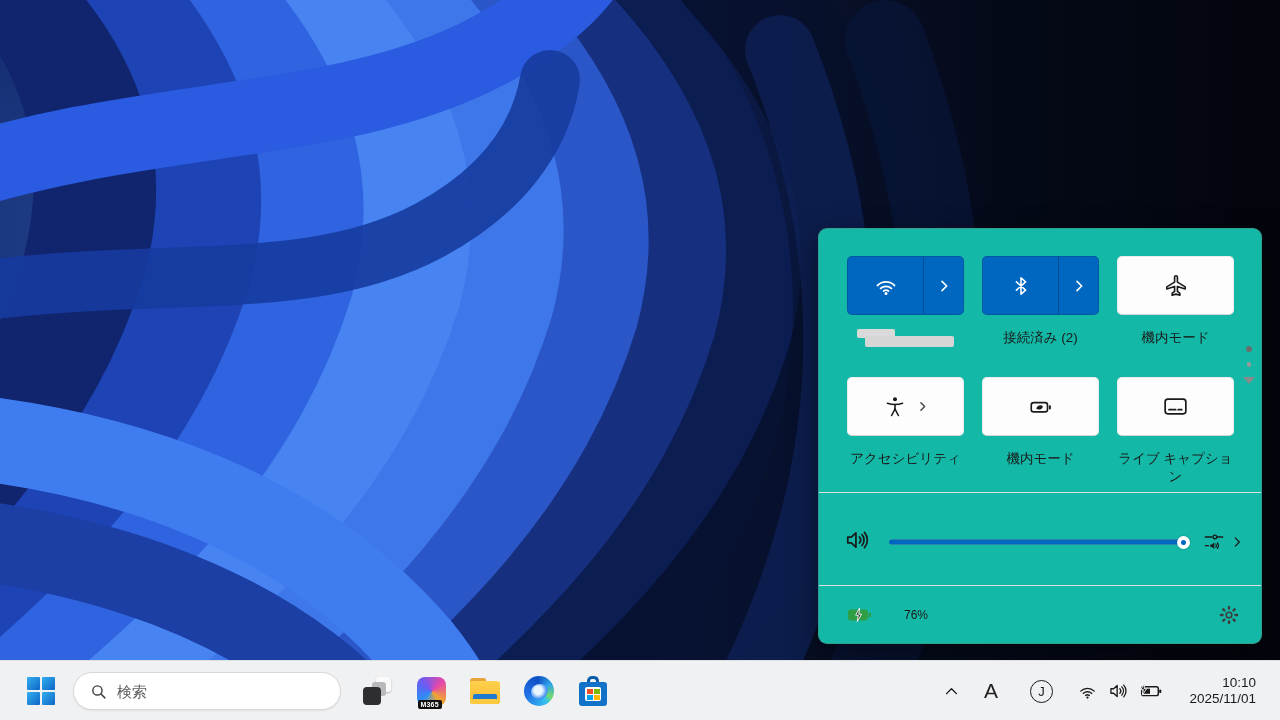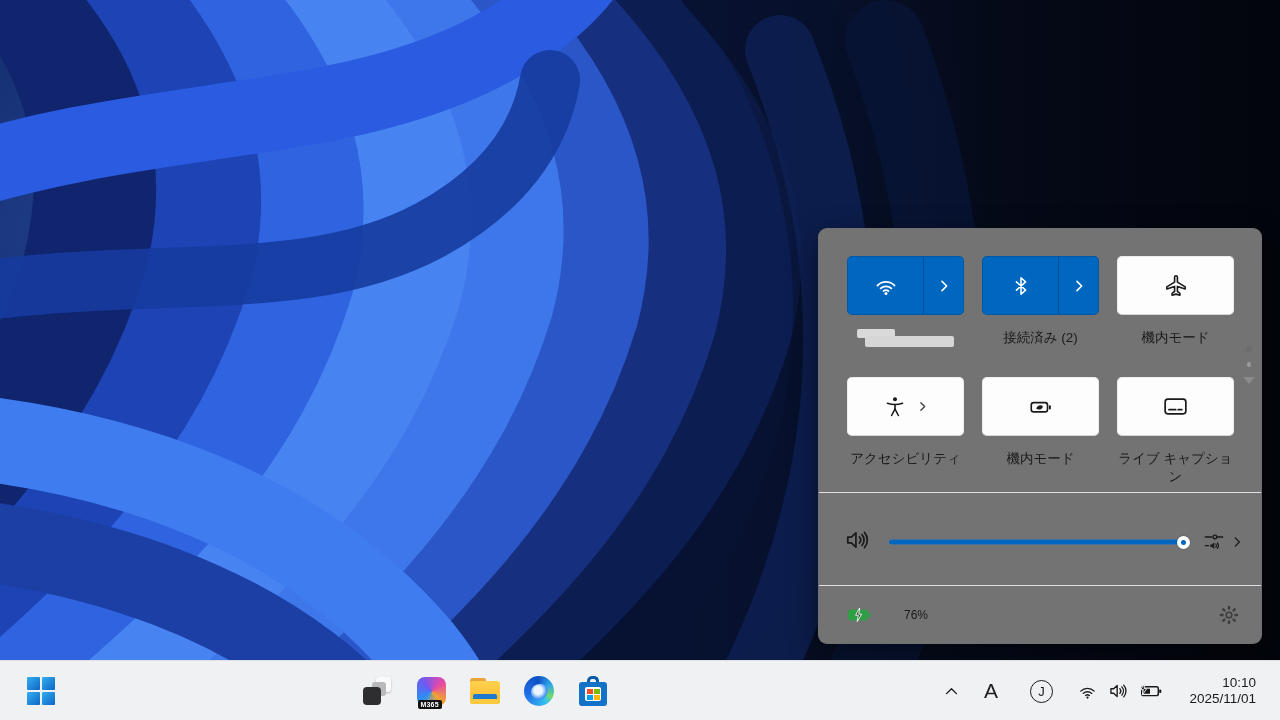--- a/index.html
+++ b/index.html
@@ -5,21 +5,21 @@
   * { margin:0; padding:0; box-sizing:border-box; }
   html,body { width:1280px; height:720px; overflow:hidden; }
   body { font-family:"Liberation Sans","DejaVu Sans",sans-serif; position:relative; background:#04060f; }
 
   
   .desktop { position:absolute; inset:0; }
   .desktop svg { display:block; width:1280px; height:720px; }
 
   
   .qs-panel { position:absolute; left:818px; top:228px; width:444px; height:416px;
-    background:#737373; border:1px solid rgba(110,110,110,.35); border-radius:9px;
+    background:#14b8a6; border:1px solid rgba(110,110,110,.35); border-radius:9px;
     box-shadow:0 10px 30px rgba(0,0,0,.45); }
   .tile { position:absolute; width:117px; height:59px; border-radius:5px; }
   .tile.white { background:#fdfdfd; border:1px solid #ececec; border-bottom-color:#d5d5d5;
     display:flex; align-items:center; justify-content:center; gap:9px; color:#1a1a1a; }
   .tile.blue { background:var(--accent,#0067c0); border:1px solid rgba(0,0,0,.15); display:flex; color:#fff; }
   .tile.blue .tile-main { flex:1; display:flex; align-items:center; justify-content:center; }
   .tile.blue .tile-chev { width:40px; display:flex; align-items:center; justify-content:center;
     border-left:1px solid rgba(0,30,70,.35); }
   .c1{left:28px} .c2{left:163px} .c3{left:298px}
   .r1{top:27px} .r2{top:148px}
@@ -292,20 +292,27 @@
 
 <div class="taskbar">
 
   <div class="start-btn">
     <span></span>
       <span></span>
     <span></span>
       <span></span>
   </div>
 
+  <div class="search-box">
+    <svg width="17" height="17" viewBox="0 0 24 24" fill="none" stroke="#3d3d3d" stroke-width="2" stroke-linecap="round">
+      <circle cx="10.5" cy="10.5" r="6.5"></circle>
+        <path d="M15.5,15.5 L21,21"></path>
+    </svg>
+    <input type="text" placeholder="検索" style="">
+  </div>
 
   <div class="tb-apps">
     <div class="tb-app">
       <div class="tv-wrap">
         <div class="tv-back"></div>
           <div class="tv-mid"></div>
           <div class="tv-front"></div>
       </div>
     </div>
     <div class="tb-app">

